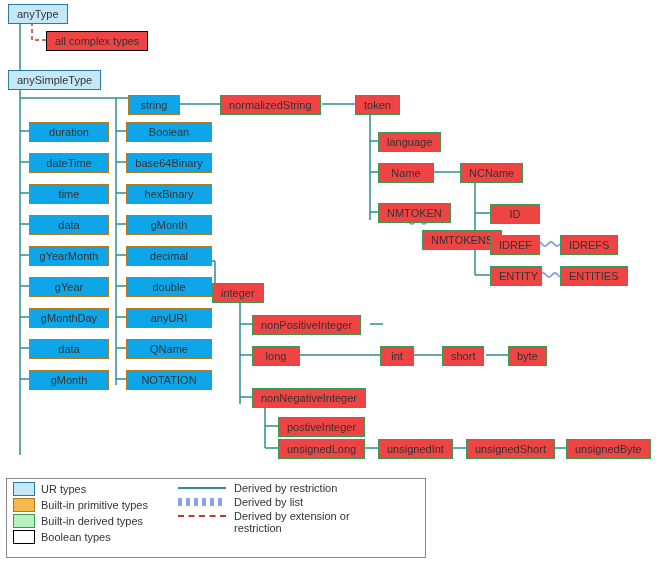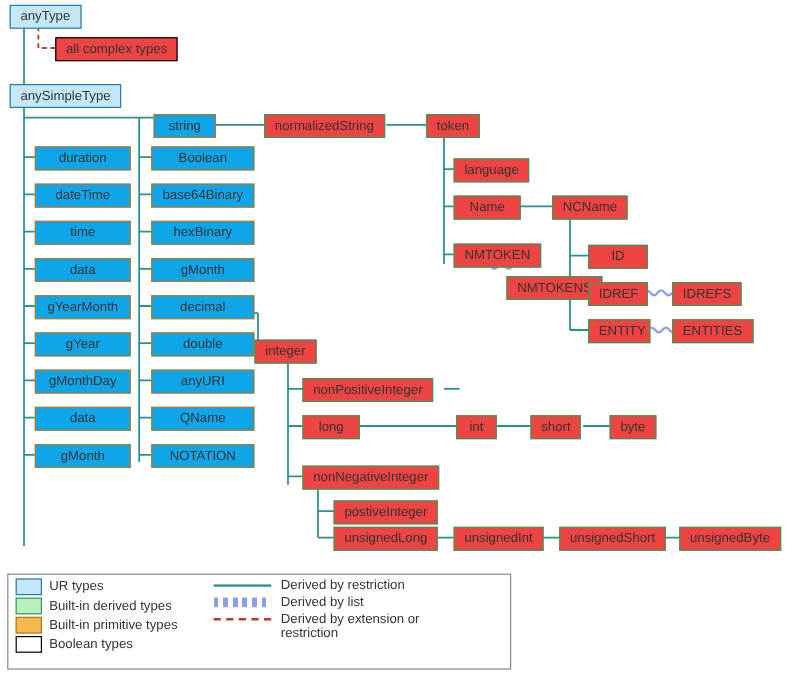--- a/index.html
+++ b/index.html
@@ -124,26 +124,26 @@
 <div class="node der" style="left:566px;top:439px">unsignedByte</div>
 
 <div class="key">
   <div class="cols">
     <div class="col l">
       <div class="row">
             <span class="sw" style="background:#c4e8f8;border-color:#2a7aa8"></span>
             <span>UR types</span>
           </div>
       <div class="row">
+            <span class="sw" style="background:#f5b84e;border-color:#b07a1f"></span>
+            <span>Built-in primitive types</span>
+          </div>
+      <div class="row">
             <span class="sw" style="background:#b8f0c0;border-color:#3a9a55"></span>
             <span>Built-in derived types</span>
-          </div>
-      <div class="row">
-            <span class="sw" style="background:#f5b84e;border-color:#b07a1f"></span>
-            <span>Built-in primitive types</span>
           </div>
       <div class="row">
             <span class="sw" style="background:#fff;border-color:#000"></span>
             <span>Boolean types</span>
           </div>
     </div>
     <div class="col">
       <div class="row">
             <span class="line"></span>
             <span>Derived by restriction</span>

